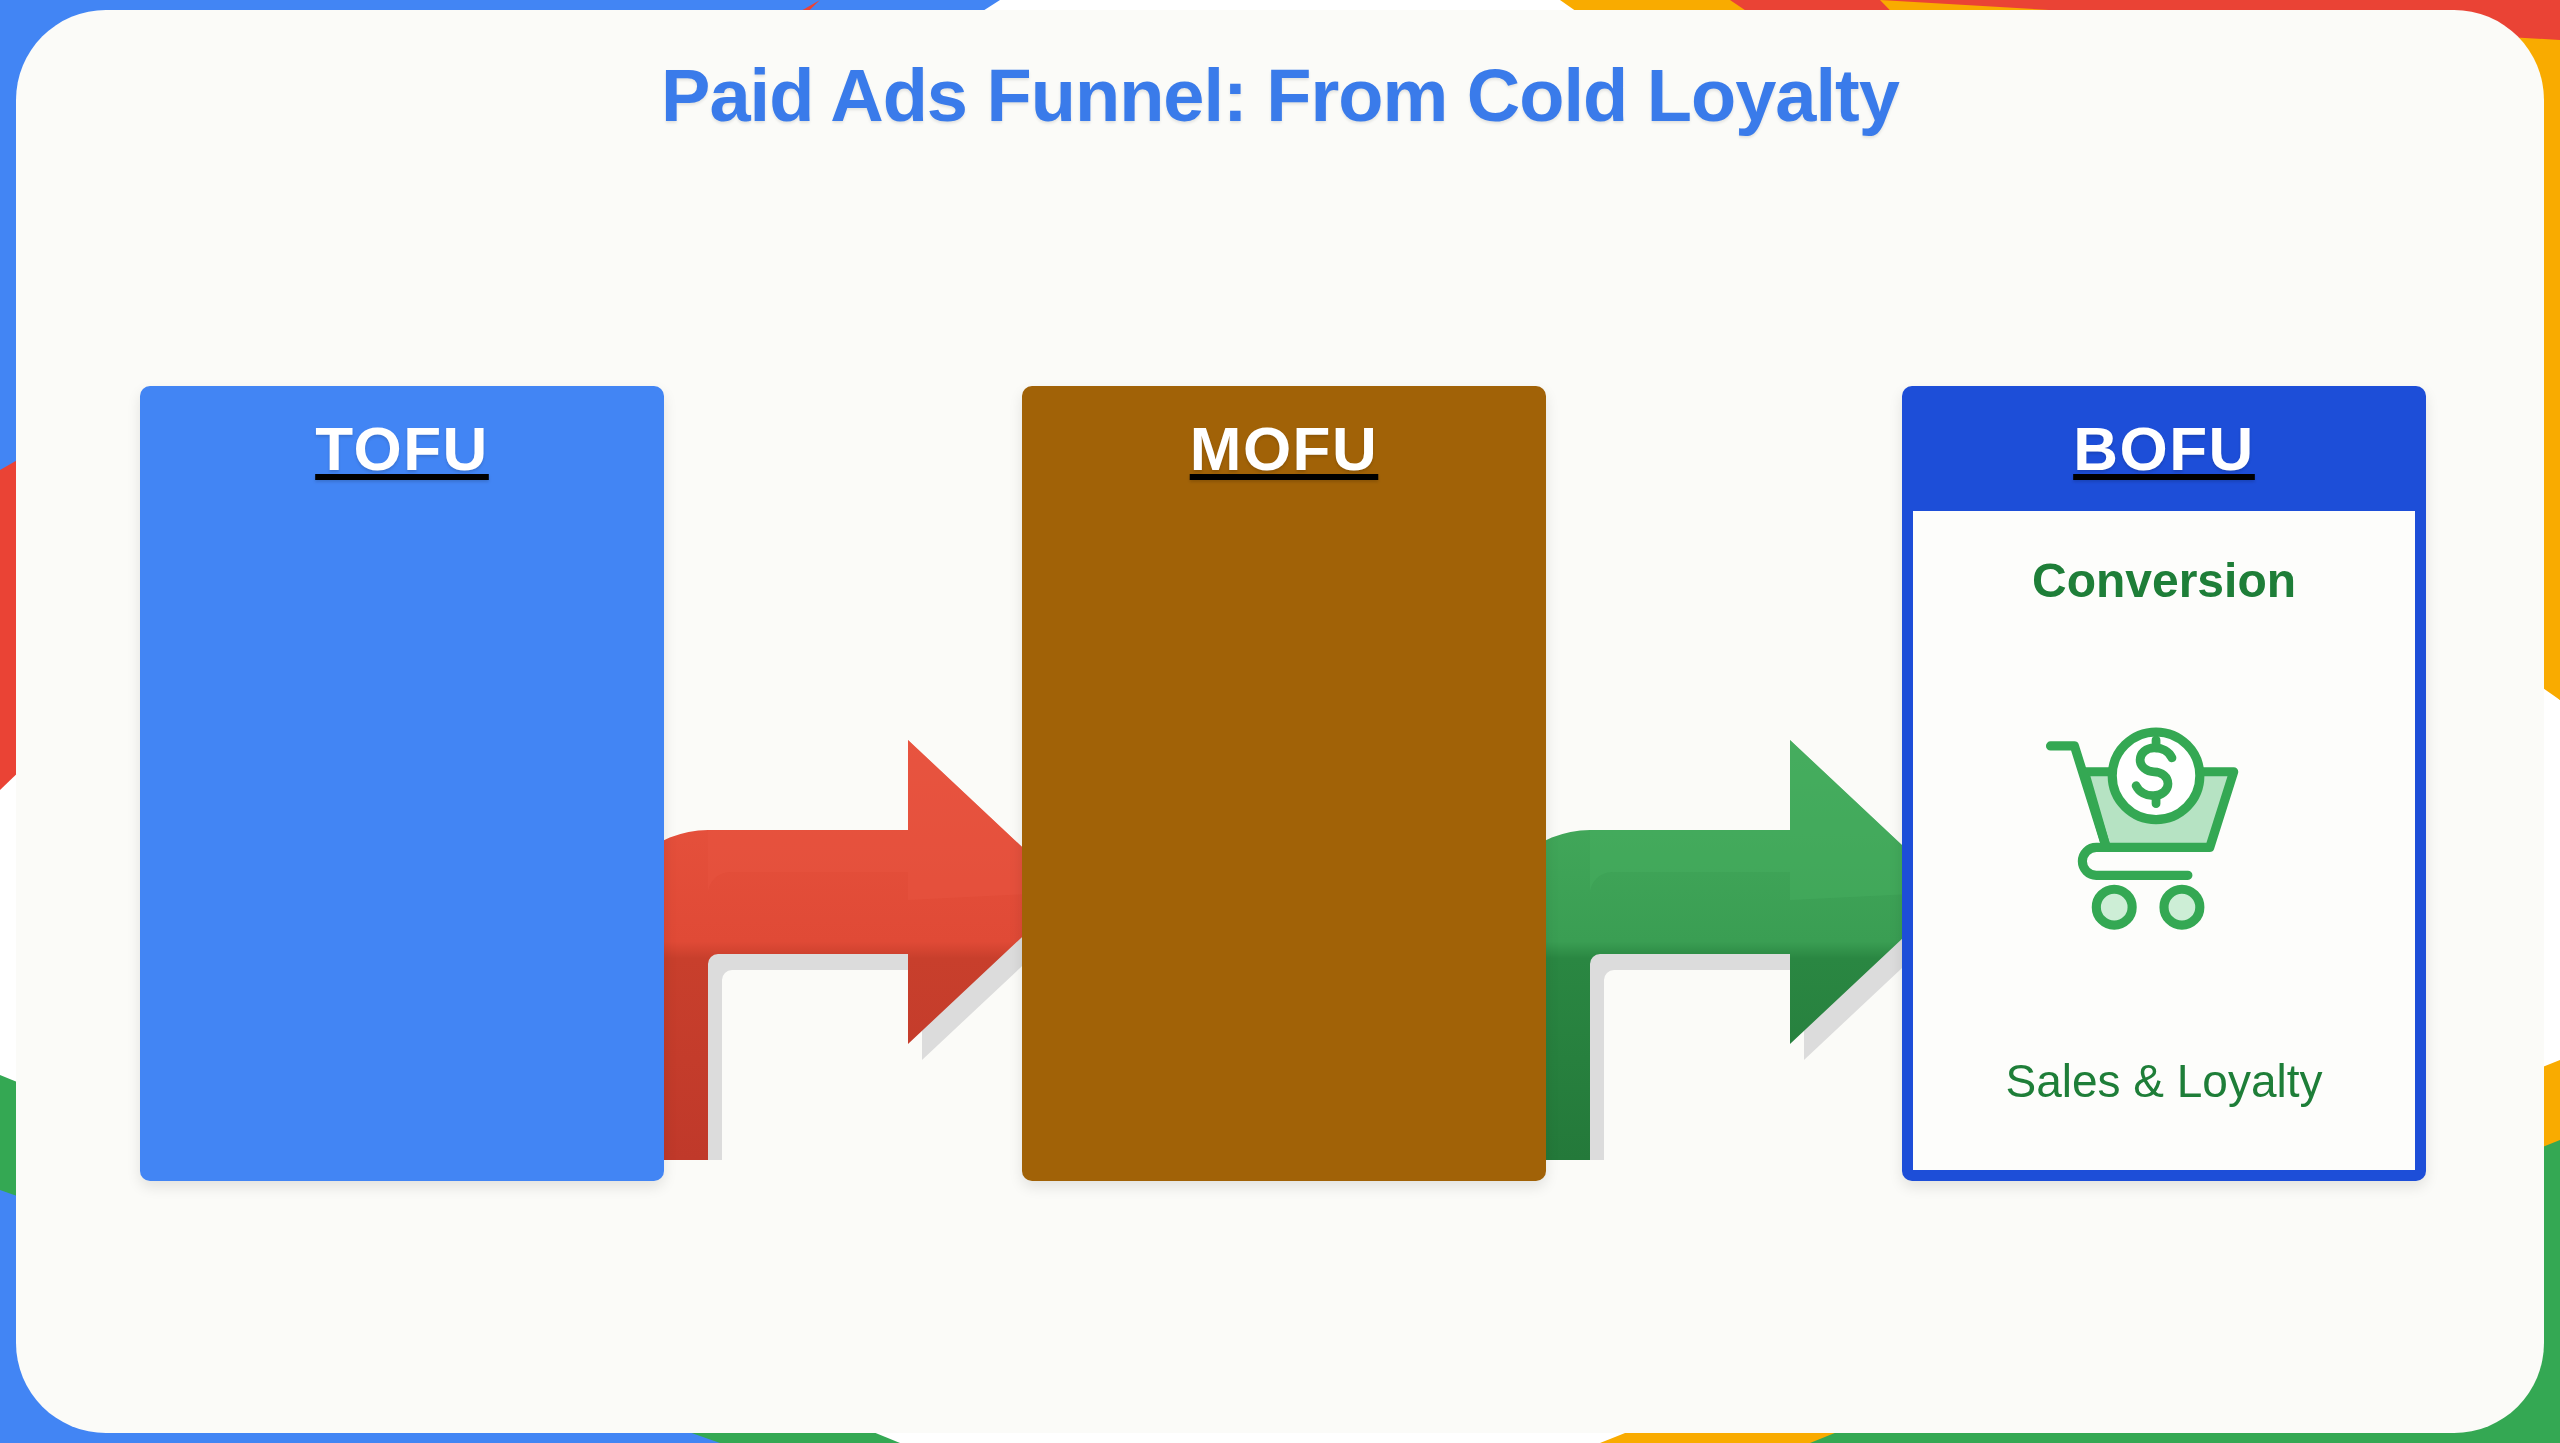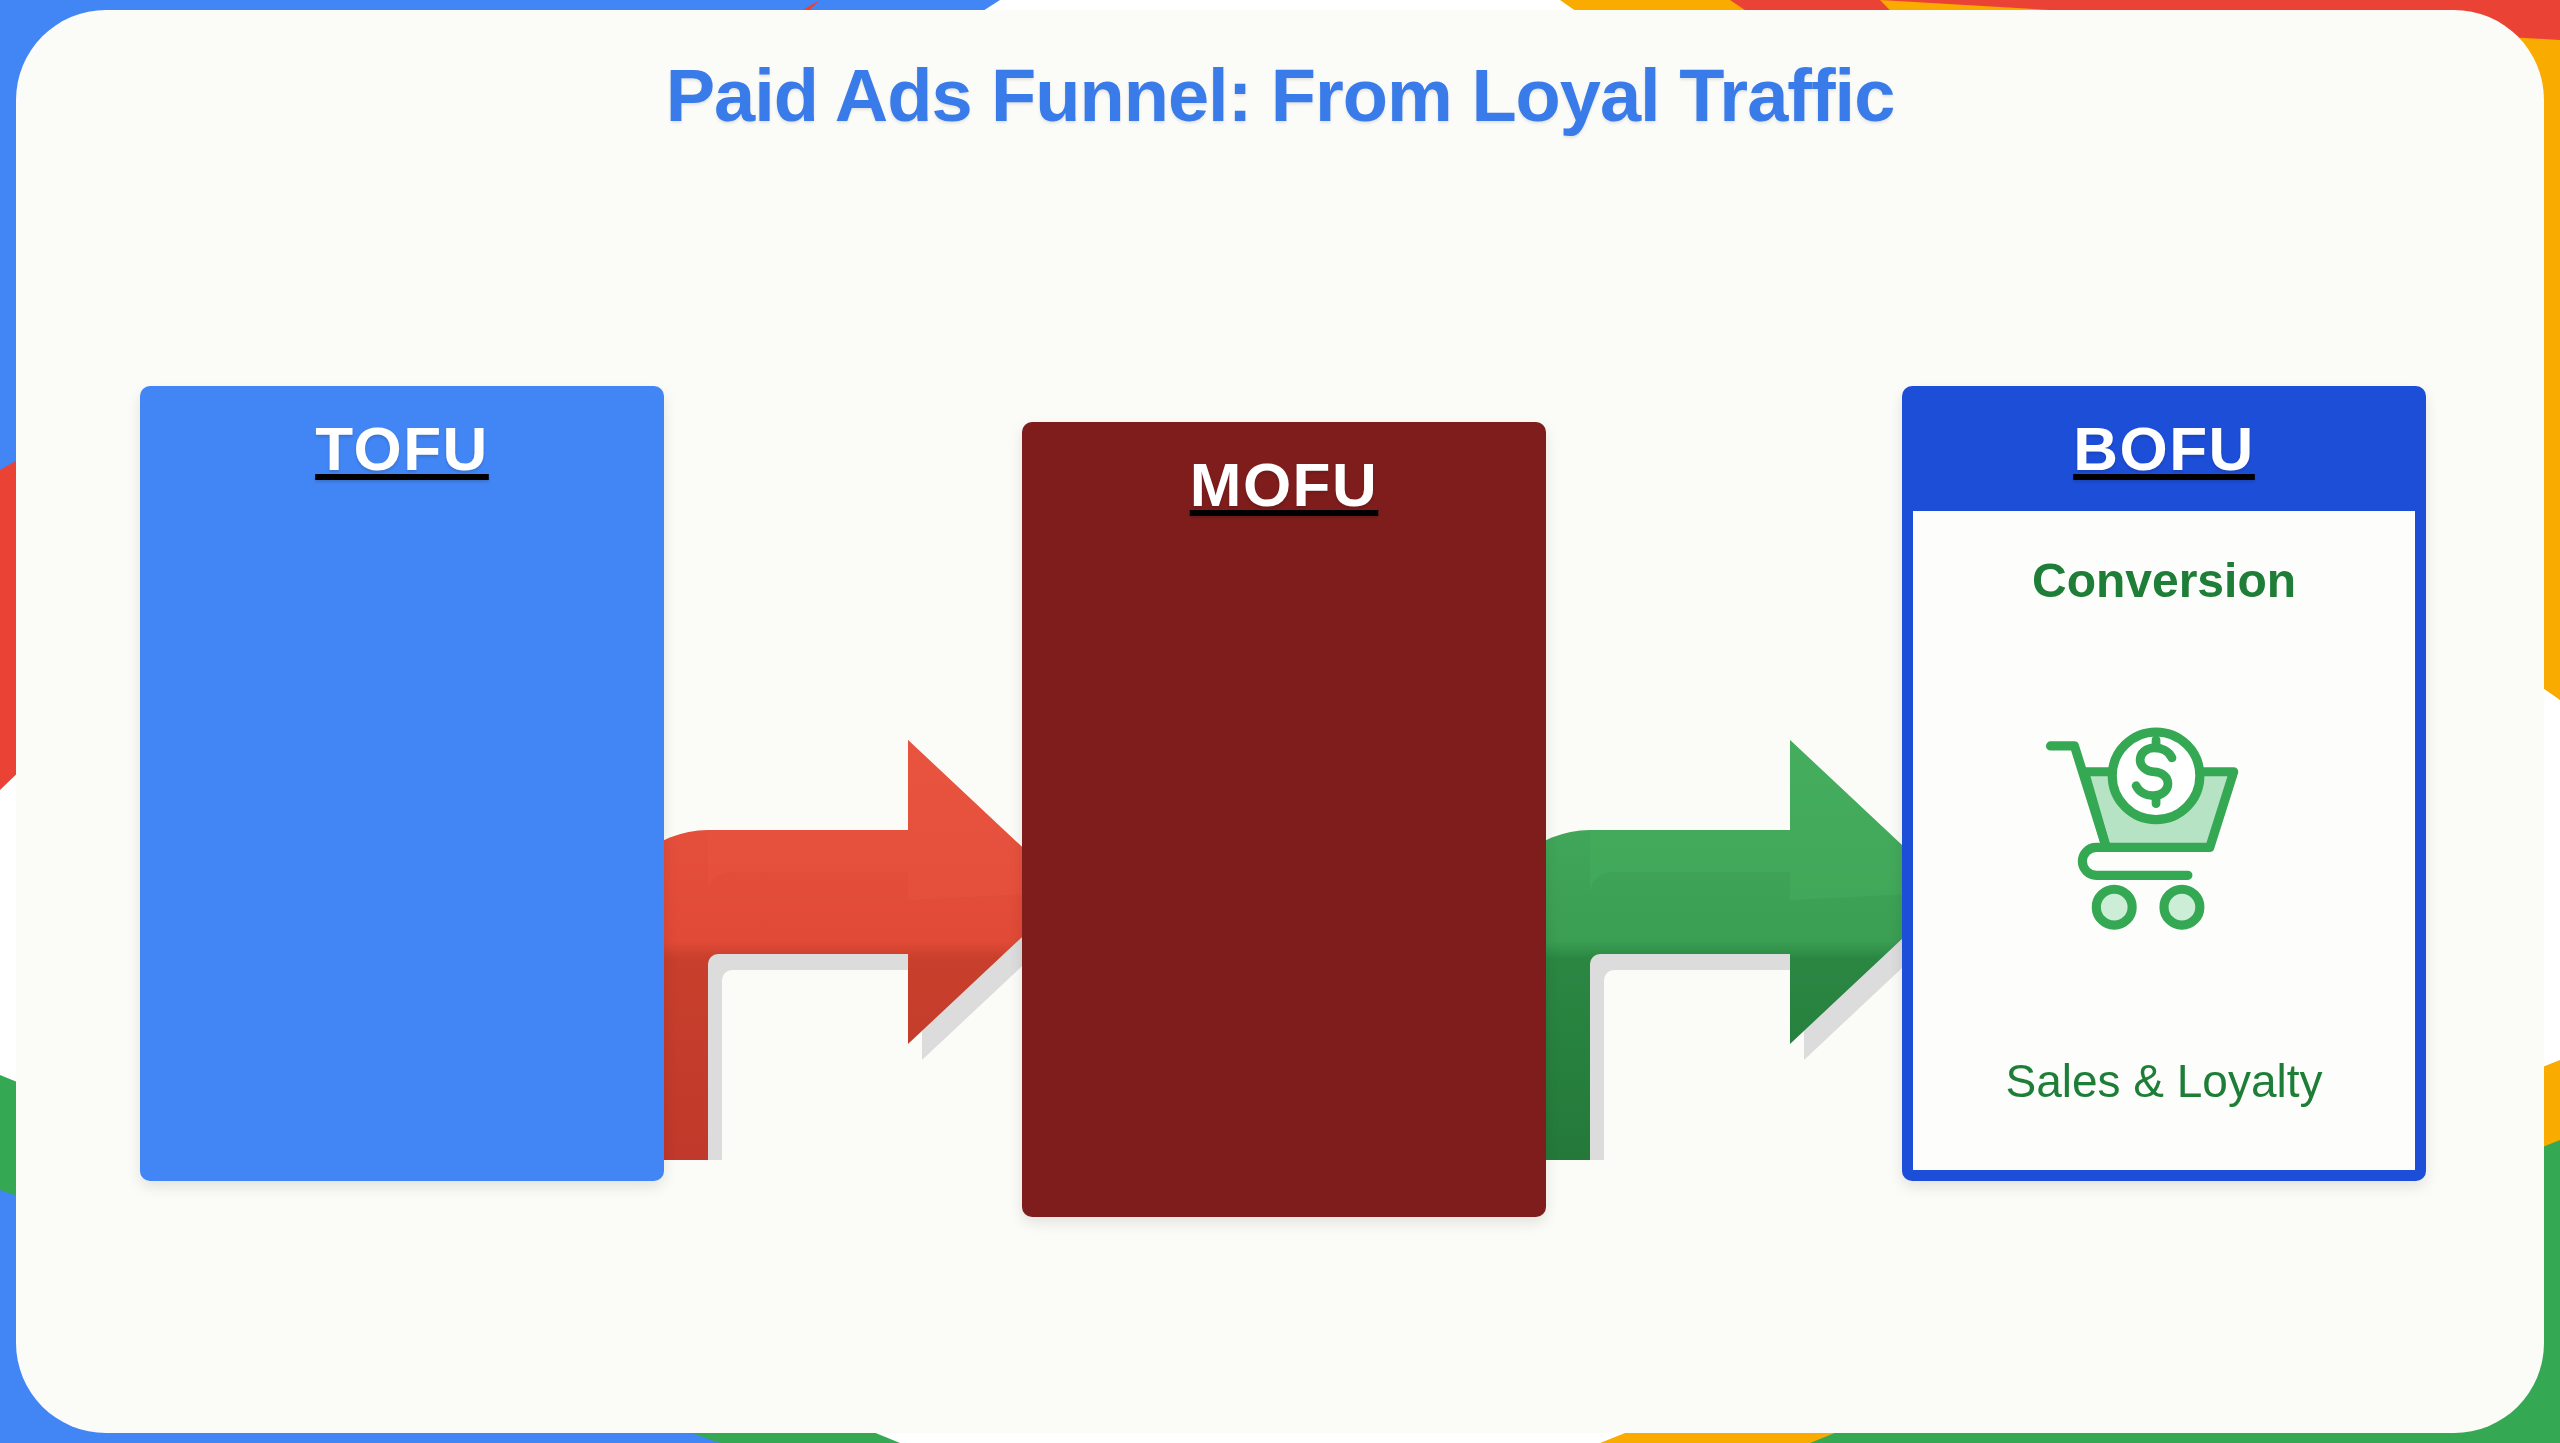--- a/index.html
+++ b/index.html
@@ -125,30 +125,30 @@
     <polygon points="0,1075 0,1443 900,1443" fill="#34a853"></polygon>
     <polygon points="0,1190 0,1443 720,1443" fill="#4285f4"></polygon>
 
     <polygon points="2560,1060 2560,1443 1600,1443" fill="#f9ab00"></polygon>
     <polygon points="2560,1140 2560,1443 1810,1443" fill="#34a853"></polygon>
   </svg>
 
   <div class="panel"></div>
 
   <div class="title-block">
-    <div class="title-line">Paid Ads Funnel: From Loyal Traffic</div>
+    <div class="title-line">Paid Ads Funnel: From Cold Loyalty</div>
   </div>
 
   <div class="card" id="card-tofu" style="background:#4285f4;">
     <div class="card-header">
       <span class="card-header-label">TOFU</span>
     </div>
   </div>
 
-  <div class="card" id="card-mofu" style="background:#7f1d1d;margin-top:36px;">
+  <div class="card" id="card-mofu" style="background:#a16207;">
     <div class="card-header">
       <span class="card-header-label">MOFU</span>
     </div>
   </div>
 
   <div class="card" id="card-bofu" style="background:#1d4ed8;">
     <div class="card-header">
       <span class="card-header-label">BOFU</span>
     </div>
     <div class="card-body">

